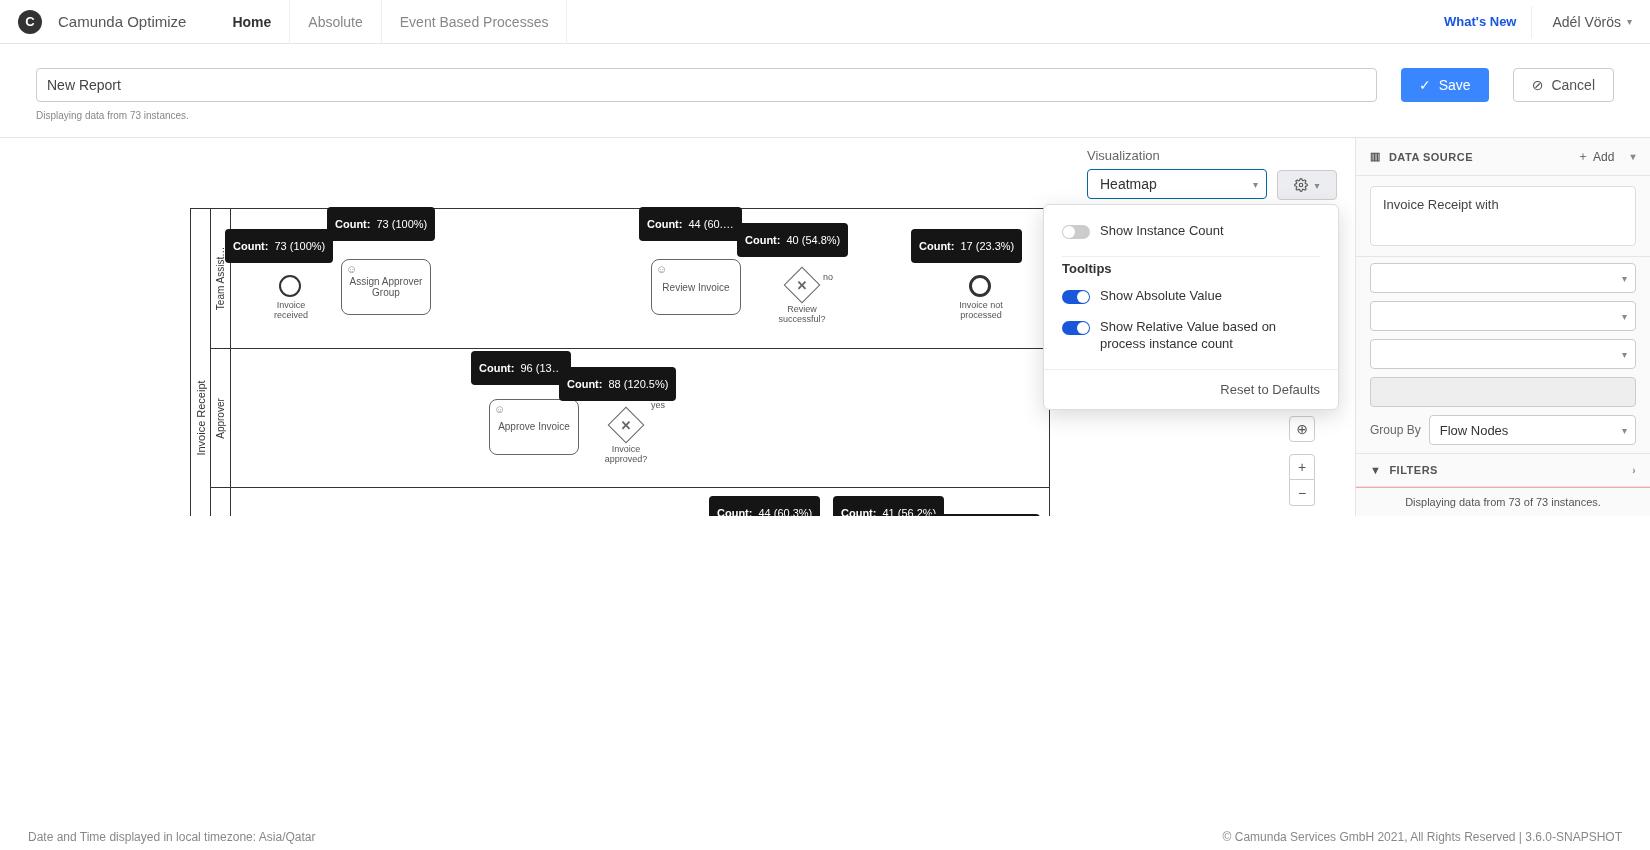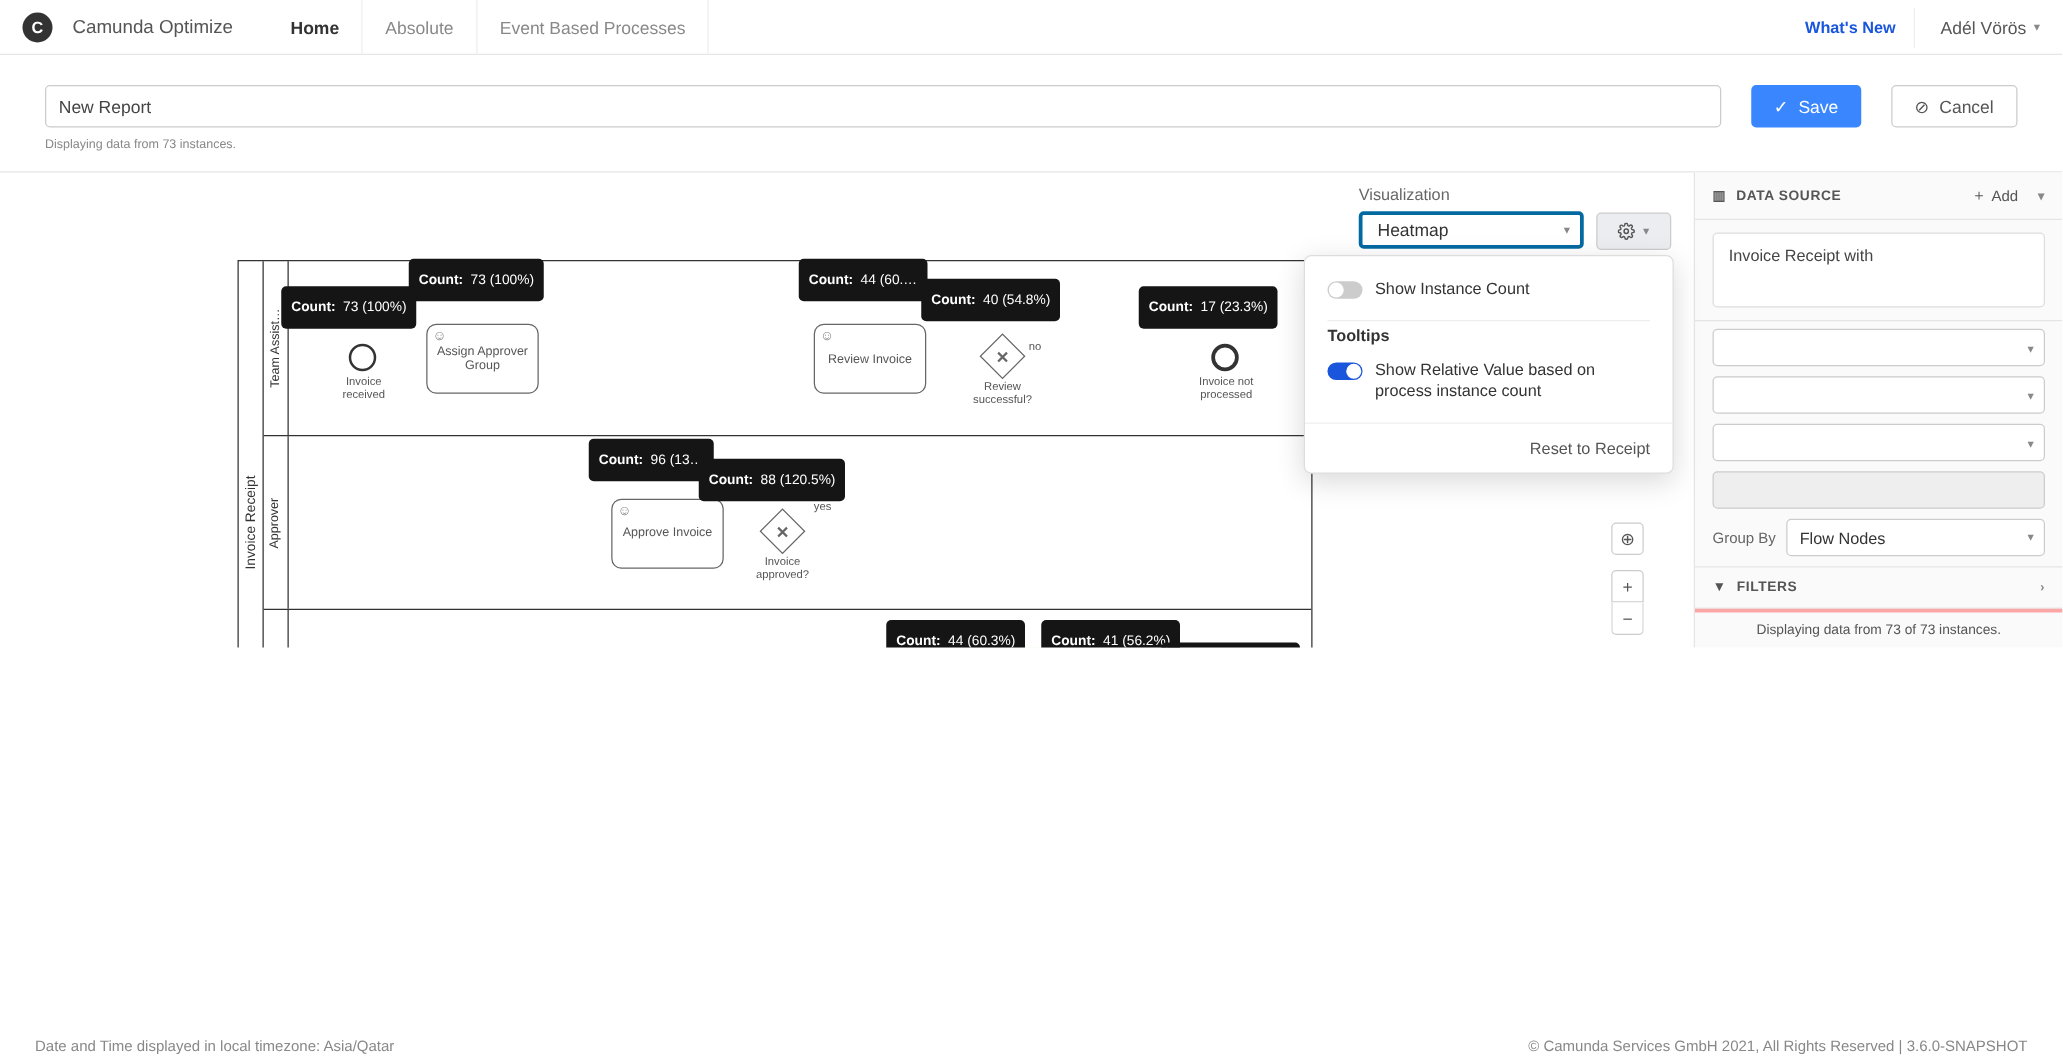--- a/index.html
+++ b/index.html
@@ -19,21 +19,21 @@
   .btn { height:34px; border-radius:4px; padding:0 18px; font-size:14px; display:inline-flex; align-items:center; gap:8px; cursor:pointer;}
   .btn-save { background:#3a86ff; color:#fff; border:none;}
   .btn-cancel { background:#fff; border:1px solid #ccc; color:#555;}
   .sub-info { padding:0 36px 16px 36px; font-size:10px; color:#888;}
   .main-border { border-top:1px solid #e5e5e5;}
   
   .main { display:flex; height: calc(100% - 200px); }
   .canvas-wrap { flex:1; position:relative; padding:10px 18px 10px 36px; }
   .viz-bar { display:flex; justify-content:flex-end; align-items:flex-start; gap:10px; position:absolute; top:10px; right:18px; }
   .viz-label { font-size:13px; color:#666; margin-bottom:6px; display:block;}
-  .select { height:30px; border:3px solid #0369a1; border-radius:4px; background:#fff; padding:0 30px 0 12px; font-size:14px; position:relative; display:inline-flex; align-items:center; min-width:180px; cursor:pointer;}
+  .select { height:30px; border:1px solid #0369a1; border-radius:4px; background:#fff; padding:0 30px 0 12px; font-size:14px; position:relative; display:inline-flex; align-items:center; min-width:180px; cursor:pointer;}
   .select .chevron { position:absolute; right:8px;}
   .gear-box { height:30px; width:60px; border:1px solid #ccc; border-radius:4px; background:#ebedf0; display:inline-flex; align-items:center; justify-content:center; gap:6px; cursor:pointer;}
   .gear-icon-svg { width:14px; height:14px; }
   
   .sidepanel { width:295px; border-left:1px solid #e5e5e5; background:#fafafa; display:flex; flex-direction:column; position:relative;}
   .panel-sec-head { padding:10px 14px; border-bottom:1px solid #e5e5e5; display:flex; align-items:center; gap:8px; font-size:11px; letter-spacing:0.5px; font-weight:700; color:#555; text-transform:uppercase; cursor:pointer;}
   .panel-sec-head .chev-right { margin-left:auto; font-size:10px; color:#888;}
   .addbtn { margin-left:auto; font-size:12px; font-weight:500; color:#555; display:flex; align-items:center; gap:4px; text-transform:none; letter-spacing:0;}
   .source-box { margin:10px 14px; border:1px solid #ddd; border-radius:4px; background:#fff; padding:10px 12px; font-size:13px; color:#444; height:60px; overflow:hidden;}
   .group-row { padding:8px 14px; display:flex; align-items:center; gap:8px; font-size:12px; color:#666;}
@@ -87,21 +87,21 @@
   .tip span.v { margin-left:6px; font-weight:400;}
   
   .db { position:absolute; top:435px; left:480px; text-align:center; font-size:9px; color:#555;}
   .db-cyl { width:56px; height:50px; border:1px solid #555; border-radius:8px/14px; margin:0 auto 4px; position:relative; background:#fff;}
   .db-cyl::before, .db-cyl::after { content:""; position:absolute; left:-1px; right:-1px; height:10px; border:1px solid #555; border-radius:50%;}
   .db-cyl::before { top:-5px; background:#fff;}
   .db-cyl::after { top:6px; border-top:none; border-bottom:1px solid #555; height:6px; border-radius:0 0 50% 50%/0 0 12px 12px; border-left:none; border-right:none;}
   
   .dashline { position:absolute; border-left:1px dashed #555; height:44px; left:508px; top:392px;}
   
-  .panel-foot { margin-top:auto; padding:8px 14px; font-size:11px; color:#555; text-align:center; border-top:3px solid #fca5a5;}
+  .panel-foot { margin-top:auto; padding:8px 14px; font-size:11px; color:#555; text-align:center; border-top:1px solid #fca5a5;}
   
   .footer { position:fixed; bottom:0; left:0; right:0; padding:6px 28px; font-size:12px; color:#888; display:flex; justify-content:space-between; background:#fff;}
 </style>
 </head>
 <body>
 
 <div class="topbar">
   <div class="logo">C</div>
   <div class="brand">Camunda Optimize</div>
   <div class="nav-item active">Home</div>
@@ -157,23 +157,29 @@
             <div class="knob"></div>
           </div>
         <div class="txt">Show Instance Count</div>
       </div>
       <div class="pop-divider"></div>
       <div class="pop-head">Tooltips</div>
       <div class="pop-row">
         <div class="toggle on">
             <div class="knob"></div>
           </div>
+        <div class="txt">Show Absolute Value</div>
+      </div>
+      <div class="pop-row">
+        <div class="toggle on">
+            <div class="knob"></div>
+          </div>
         <div class="txt">Show Relative Value based on process instance count</div>
       </div>
-      <div class="pop-foot">Reset to Receipt</div>
+      <div class="pop-foot">Reset to Defaults</div>
     </div>
 
     <div class="bpmn">
 
       <div class="heat" style="top:45px;left:50px;width:360px;height:80px;background:radial-gradient(circle,#ffff3a 0%,#4df04d 50%,#5b3bff 90%);"></div>
       <div class="heat" style="top:30px;left:420px;width:320px;height:90px;background:radial-gradient(circle,#7fff6a 0%,#43e243 50%,#5b3bff 90%);"></div>
       <div class="heat" style="top:50px;left:720px;width:110px;height:70px;background:radial-gradient(circle,#6cff6c 0%,#5b3bff 90%);opacity:0.55;"></div>
       <div class="heat" style="top:180px;left:260px;width:300px;height:100px;background:radial-gradient(circle,#ff4a1f 0%,#ffdf3a 40%,#45e245 70%,#5b3bff 95%);"></div>
       <div class="heat" style="top:180px;left:360px;width:160px;height:90px;background:radial-gradient(circle,#ff3a1a 0%,#ffd23a 50%,#45e245 85%);"></div>
       <div class="heat" style="top:320px;left:480px;width:380px;height:90px;background:radial-gradient(circle,#b6ff5a 0%,#45e245 50%,#5b3bff 90%);"></div>

